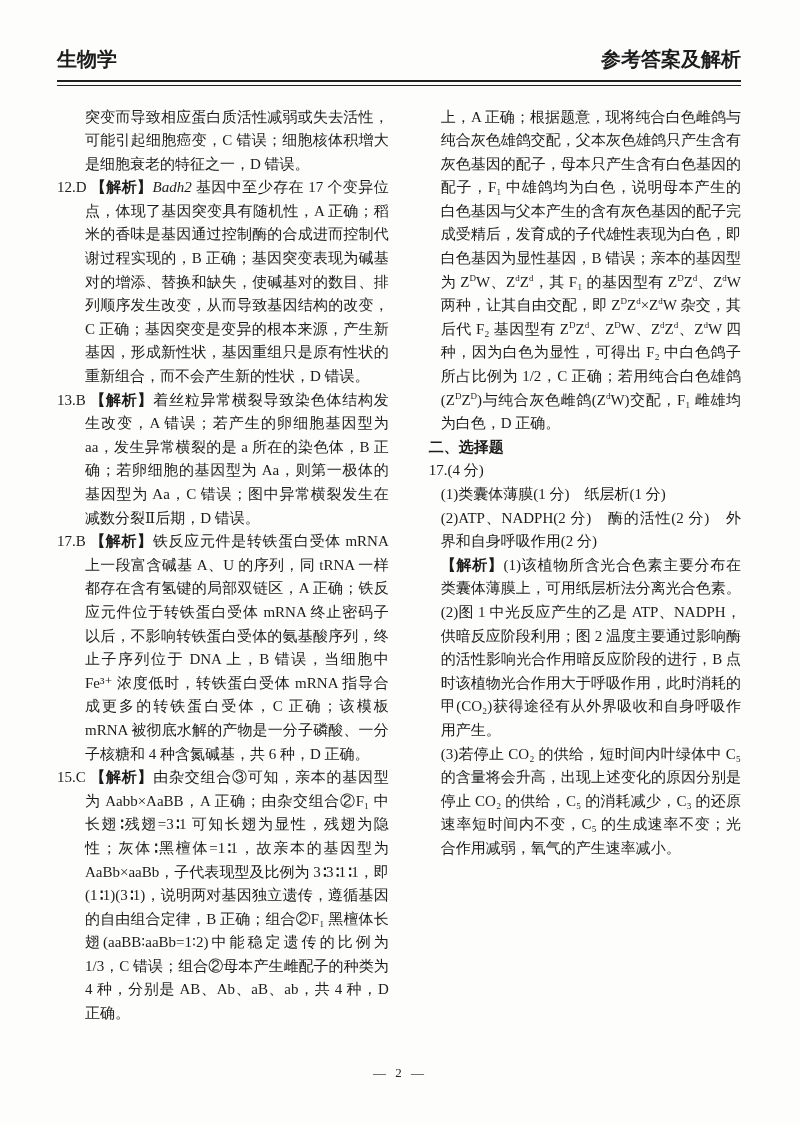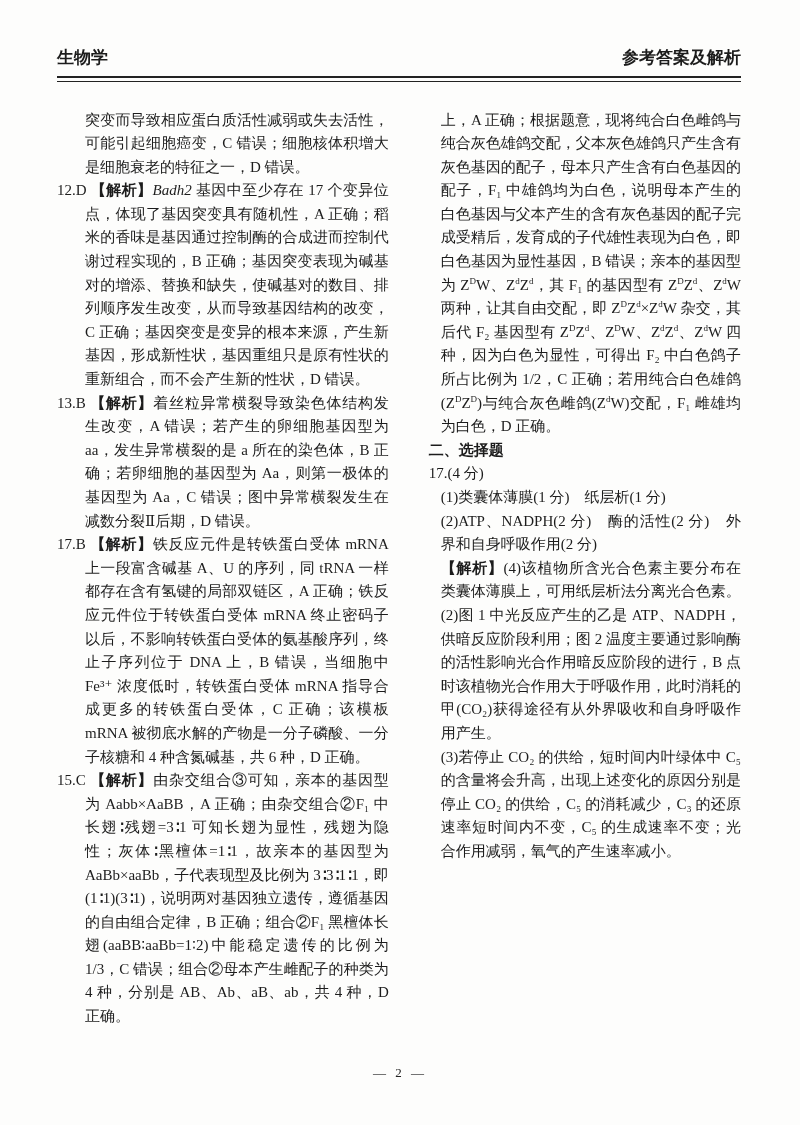--- a/index.html
+++ b/index.html
@@ -7,23 +7,23 @@
     position:relative;
     width:800px;height:1125px;
     margin:0 auto;
     background:#fdfdfc;
     box-sizing:border-box;
     padding:46px 59px 0 57px;
     font-family:"Liberation Serif","DejaVu Serif",serif;
     color:#1c1c1c;
     overflow:hidden;
   }
-  .header{display:flex;justify-content:space-between;align-items:baseline;font-weight:bold;font-size:17px;}
+  .header{display:flex;justify-content:space-between;align-items:baseline;font-weight:bold;font-size:20px;}
   .rule{margin-top:7px;height:2.5px;border-top:2.5px solid #222;border-bottom:1px solid #222;}
-  .content{margin-top:27px;display:flex;gap:40px;}
+  .content{margin-top:20px;display:flex;gap:40px;}
   .col{font-size:15px;line-height:23.6px;text-align:justify;}
   .col-left{width:340px;}
   .col-right{width:320px;}
   p{margin:0;}
   p.cont{padding-left:28px;}
   p.item{padding-left:28px;text-indent:-28px;}
   p.sub{padding-left:12px;}
   p.heading{font-weight:bold;}
   .bold{font-weight:bold;}
   .italic{font-style:italic;}
@@ -46,19 +46,19 @@
         <p class="item"><span>13.B </span><span class="bold">【解析】</span><span>着丝粒异常横裂导致染色体结构发生改变，A 错误；若产生的卵细胞基因型为 aa，发生异常横裂的是 a 所在的染色体，B 正确；若卵细胞的基因型为 Aa，则第一极体的基因型为 Aa，C 错误；图中异常横裂发生在减数分裂Ⅱ后期，D 错误。</span></p>
         <p class="item"><span>17.B </span><span class="bold">【解析】</span><span>铁反应元件是转铁蛋白受体 mRNA 上一段富含碱基 A、U 的序列，同 tRNA 一样都存在含有氢键的局部双链区，A 正确；铁反应元件位于转铁蛋白受体 mRNA 终止密码子以后，不影响转铁蛋白受体的氨基酸序列，终止子序列位于 DNA 上，B 错误，当细胞中 Fe³⁺ 浓度低时，转铁蛋白受体 mRNA 指导合成更多的转铁蛋白受体，C 正确；该模板 mRNA 被彻底水解的产物是一分子磷酸、一分子核糖和 4 种含氮碱基，共 6 种，D 正确。</span></p>
         <p class="item"><span>15.C </span><span class="bold">【解析】</span><span>由杂交组合③可知，亲本的基因型为 Aabb×AaBB，A 正确；由杂交组合②F₁ 中长翅∶残翅=3∶1 可知长翅为显性，残翅为隐性；灰体∶黑檀体=1∶1，故亲本的基因型为 AaBb×aaBb，子代表现型及比例为 3∶3∶1∶1，即(1∶1)(3∶1)，说明两对基因独立遗传，遵循基因的自由组合定律，B 正确；组合②F₁ 黑檀体长翅(aaBB∶aaBb=1∶2)中能稳定遗传的比例为 1/3，C 错误；组合②母本产生雌配子的种类为 4 种，分别是 AB、Ab、aB、ab，共 4 种，D 正确。</span></p>
       </div>
     <div class="col col-right">
         <p class="sub"><span>上，A 正确；根据题意，现将纯合白色雌鸽与纯合灰色雄鸽交配，父本灰色雄鸽只产生含有灰色基因的配子，母本只产生含有白色基因的配子，F₁ 中雄鸽均为白色，说明母本产生的白色基因与父本产生的含有灰色基因的配子完成受精后，发育成的子代雄性表现为白色，即白色基因为显性基因，B 错误；亲本的基因型为 Z</span><span class="sup">D</span><span>W、Z</span><span class="sup">d</span><span>Z</span><span class="sup">d</span><span>，其 F₁ 的基因型有 Z</span><span class="sup">D</span><span>Z</span><span class="sup">d</span><span>、Z</span><span class="sup">d</span><span>W 两种，让其自由交配，即 Z</span><span class="sup">D</span><span>Z</span><span class="sup">d</span><span>×Z</span><span class="sup">d</span><span>W 杂交，其后代 F₂ 基因型有 Z</span><span class="sup">D</span><span>Z</span><span class="sup">d</span><span>、Z</span><span class="sup">D</span><span>W、Z</span><span class="sup">d</span><span>Z</span><span class="sup">d</span><span>、Z</span><span class="sup">d</span><span>W 四种，因为白色为显性，可得出 F₂ 中白色鸽子所占比例为 1/2，C 正确；若用纯合白色雄鸽(Z</span><span class="sup">D</span><span>Z</span><span class="sup">D</span><span>)与纯合灰色雌鸽(Z</span><span class="sup">d</span><span>W)交配，F₁ 雌雄均为白色，D 正确。</span></p>
         <p class="heading"><span>二、选择题</span></p>
         <p class="q"><span>17.(4 分)</span></p>
         <p class="sub"><span>(1)类囊体薄膜(1 分)　纸层析(1 分)</span></p>
         <p class="sub"><span>(2)ATP、NADPH(2 分)　酶的活性(2 分)　外界和自身呼吸作用(2 分)</span></p>
-        <p class="sub"><span class="bold">【解析】</span><span>(4)该植物所含光合色素主要分布在类囊体薄膜上，可用纸层析法分离光合色素。</span></p>
+        <p class="sub"><span class="bold">【解析】</span><span>(1)该植物所含光合色素主要分布在类囊体薄膜上，可用纸层析法分离光合色素。</span></p>
         <p class="sub"><span>(2)图 1 中光反应产生的乙是 ATP、NADPH，供暗反应阶段利用；图 2 温度主要通过影响酶的活性影响光合作用暗反应阶段的进行，B 点时该植物光合作用大于呼吸作用，此时消耗的甲(CO₂)获得途径有从外界吸收和自身呼吸作用产生。</span></p>
         <p class="sub"><span>(3)若停止 CO₂ 的供给，短时间内叶绿体中 C₅ 的含量将会升高，出现上述变化的原因分别是停止 CO₂ 的供给，C₅ 的消耗减少，C₃ 的还原速率短时间内不变，C₅ 的生成速率不变；光合作用减弱，氧气的产生速率减小。</span></p>
       </div>
   </div>
   <div class="pageno">— 2 —</div>
 </div>
 
 </body></html>

